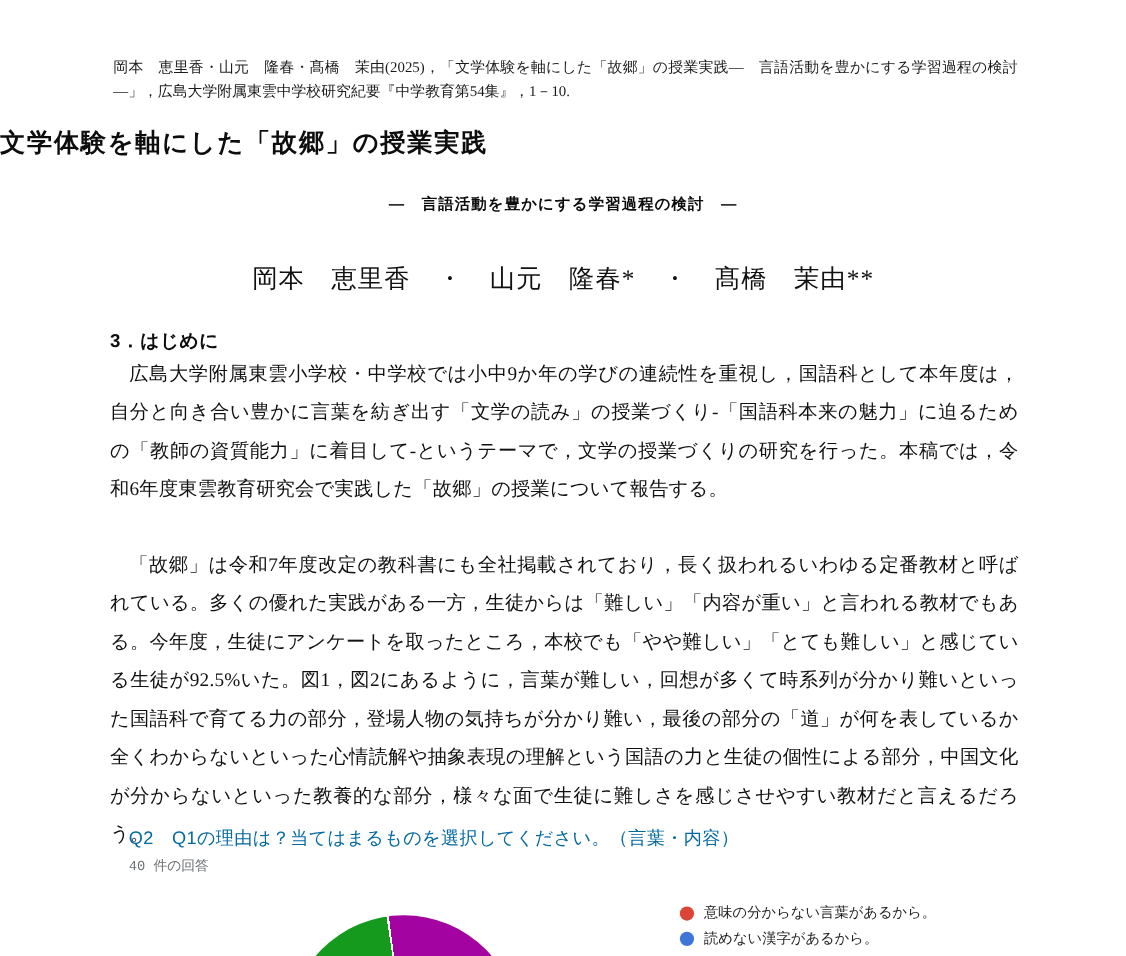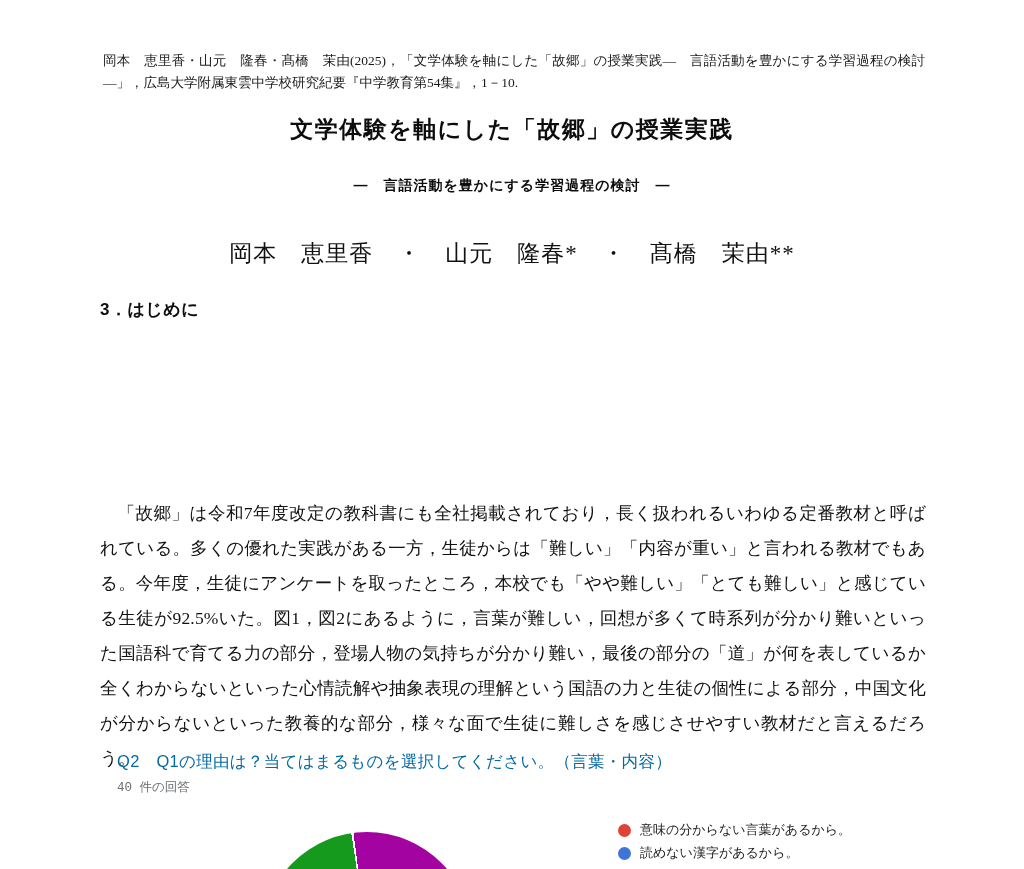--- a/index.html
+++ b/index.html
@@ -6,21 +6,21 @@
   html, body { width: 1024px; height: 869px; background: #ffffff; overflow: hidden; }
   .page {
     position: relative; width: 1024px; height: 869px; background: #ffffff;
     font-family: "Liberation Serif", "DejaVu Serif", serif; color: #111111;
   }
   .citation {
     position: absolute; left: 103px; top: 50px; width: 822px;
     font-size: 13.5px; line-height: 22px; color: #1a1a1a; text-align: justify;
   }
   .paper-title {
-    position: absolute; left: 0; top: 114px; width: 1024px; text-align: center;
+    position: absolute; left: 0; top: 114px; width: 1024px; text-align: left;
     font-family: "Liberation Sans", "DejaVu Sans", sans-serif;
     font-size: 23px; font-weight: 700; letter-spacing: 1.5px; color: #0d0d0d;
   }
   .paper-subtitle {
     position: absolute; left: 0; top: 177px; width: 1024px; text-align: center;
     font-family: "Liberation Sans", "DejaVu Sans", sans-serif;
     font-size: 14px; font-weight: 700; letter-spacing: 1px; color: #0d0d0d;
   }
   .authors {
     position: absolute; left: 0; top: 238px; width: 1024px; text-align: center;
@@ -73,20 +73,21 @@
   <div class="citation">岡本　恵里香・山元　隆春・髙橋　茉由(2025)，「文学体験を軸にした「故郷」の授業実践―　言語活動を豊かにする学習過程の検討　―」，広島大学附属東雲中学校研究紀要『中学教育第54集』，1－10.</div>
 
   <div class="paper-title">文学体験を軸にした「故郷」の授業実践</div>
 
   <div class="paper-subtitle">―　言語活動を豊かにする学習過程の検討　―</div>
 
   <div class="authors">岡本　恵里香　・　山元　隆春*　・　髙橋　茉由**</div>
 
   <div class="section-heading h1">3．はじめに</div>
 
+  <div class="body-para p1">広島大学附属東雲小学校・中学校では小中9か年の学びの連続性を重視し，国語科として本年度は，自分と向き合い豊かに言葉を紡ぎ出す「文学の読み」の授業づくり-「国語科本来の魅力」に迫るための「教師の資質能力」に着目して-というテーマで，文学の授業づくりの研究を行った。本稿では，令和6年度東雲教育研究会で実践した「故郷」の授業について報告する。</div>
 
 
   <div class="body-para p2">「故郷」は令和7年度改定の教科書にも全社掲載されており，長く扱われるいわゆる定番教材と呼ばれている。多くの優れた実践がある一方，生徒からは「難しい」「内容が重い」と言われる教材でもある。今年度，生徒にアンケートを取ったところ，本校でも「やや難しい」「とても難しい」と感じている生徒が92.5%いた。図1，図2にあるように，言葉が難しい，回想が多くて時系列が分かり難いといった国語科で育てる力の部分，登場人物の気持ちが分かり難い，最後の部分の「道」が何を表しているか全くわからないといった心情読解や抽象表現の理解という国語の力と生徒の個性による部分，中国文化が分からないといった教養的な部分，様々な面で生徒に難しさを感じさせやすい教材だと言えるだろう。</div>
 
   <div class="figure-block">
 
     <div class="q2-title">Q2　Q1の理由は？当てはまるものを選択してください。（言葉・内容）</div>
 
     <div class="q2-responses">40 件の回答</div>
 

